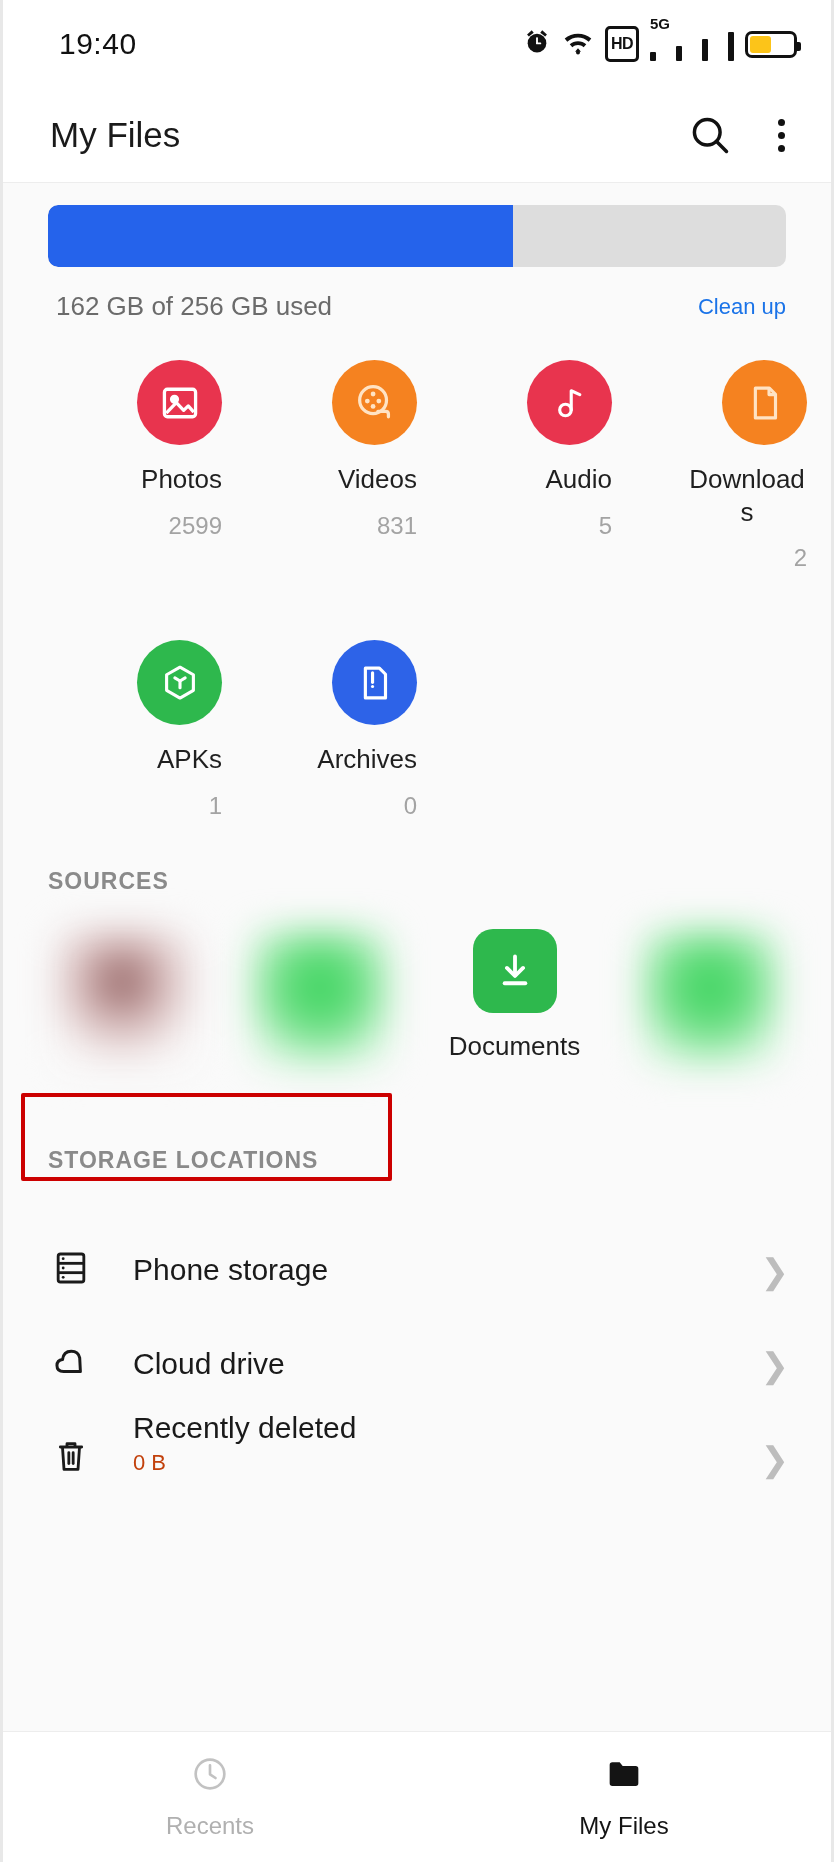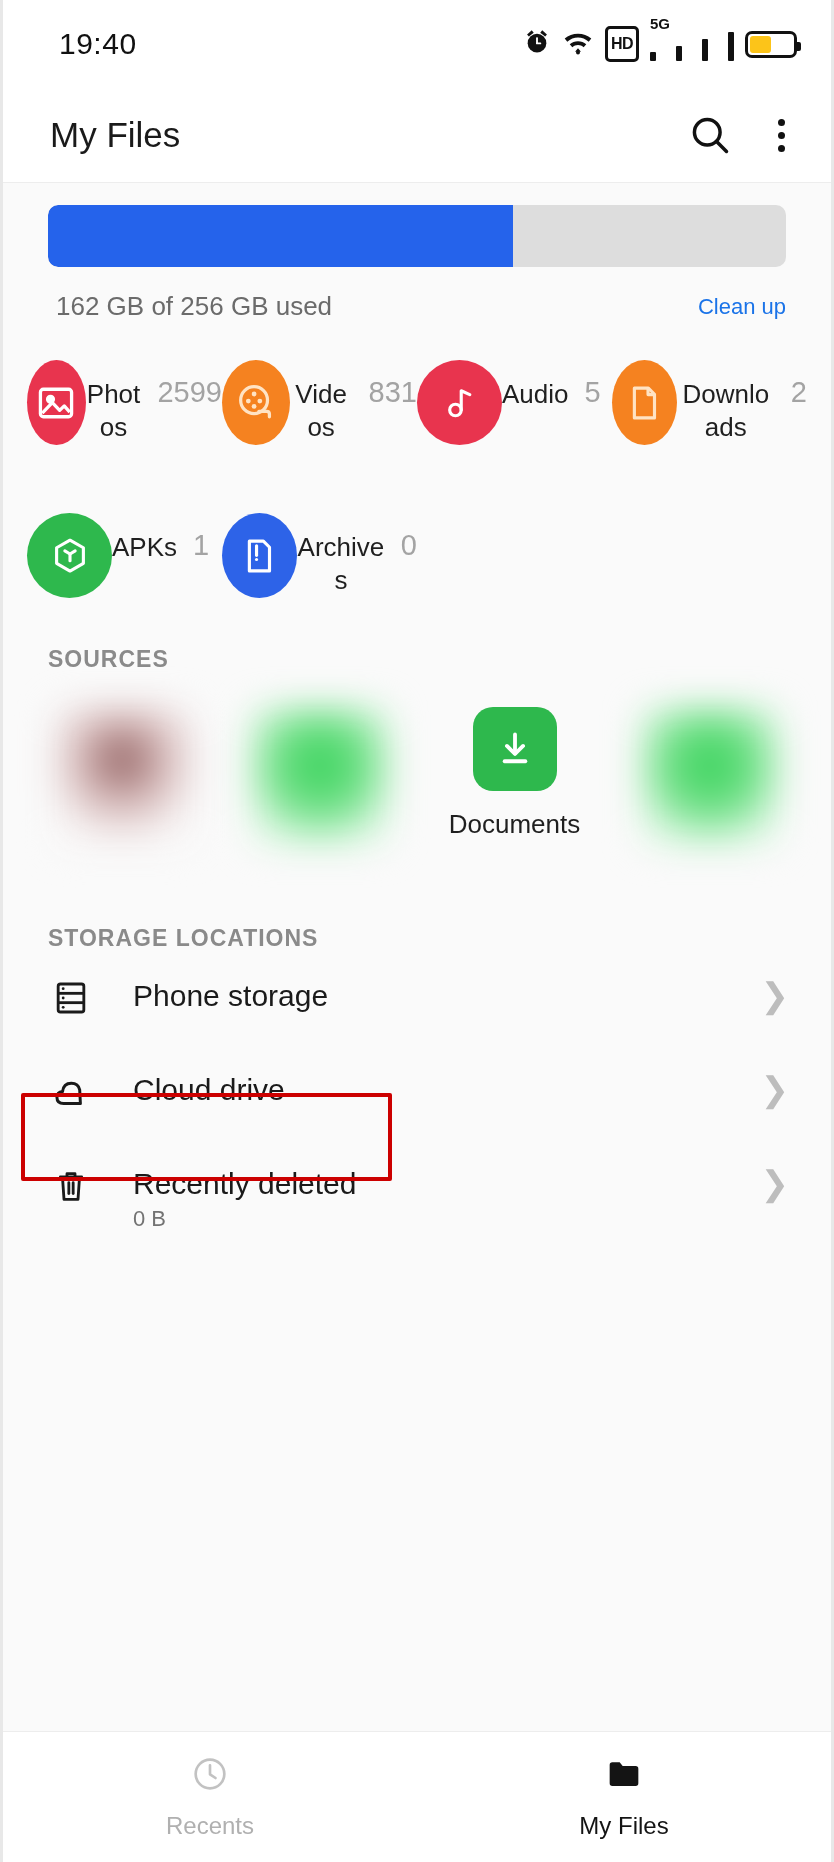--- a/index.html
+++ b/index.html
@@ -142,43 +142,43 @@
 
   
   .cat-grid {
     display: grid;
     grid-template-columns: repeat(4, 1fr);
     padding: 38px 24px 0 24px;
     row-gap: 0;
   }
   .cat {
     display: flex;
-    flex-direction: row;
-    align-items: flex-start;
+    flex-direction: column;
+    align-items: flex-end;
     cursor: pointer;
   }
   .cat-circle {
     width: 85px; height: 85px;
     border-radius: 50%;
     display: flex;
     align-items: center;
     justify-content: center;
   }
   .cat-label {
     margin-top: 18px;
     font-size: 26px;
     color: #1f1f1f;
     text-align: center;
     line-height: 1.25;
     max-width: 120px;
     word-break: break-word;
   }
   .cat-count {
     margin-top: 16px;
-    font-size: 29px;
+    font-size: 24px;
     color: #a3a3a3;
     text-align: center;
     margin-left: 16px;
   }
   .cat-row2 { margin-top: 30px; }
 
   
   .section-title {
     font-size: 23px;
     font-weight: bold;
@@ -211,30 +211,30 @@
     width: 140px;
     height: 140px;
     border-radius: 12px;
   }
   .src-label { margin-top: 18px; font-size: 26px; color: #1f1f1f; }
 
   
   .loc-list { padding: 0 0 0 0; }
   .loc-row {
     display: flex;
-    align-items: flex-start;
+    align-items: flex-end;
     padding: 0 42px 0 48px;
     height: 88px;
     cursor: pointer;
     position: relative;
   }
   .loc-icon { width: 54px; display: flex; align-items: center; justify-content: flex-start; }
   .loc-texts { flex: 1 1 auto; margin-left: 28px; display: flex; flex-direction: column; justify-content: center; }
   .loc-label { font-size: 30px; color: #1a1a1a; line-height: 1.2; }
-  .loc-sub { font-size: 22px; color: #737373; margin-top: 4px; }
+  .loc-sub { font-size: 22px; color: #c2410c; margin-top: 4px; }
   .chev { color: #bdbdbd; font-size: 34px; line-height: 1; }
 
   .highlight-box {
     position: absolute;
     border: 4px solid #cc0000;
     border-radius: 2px;
     pointer-events: none;
   }
 
   

